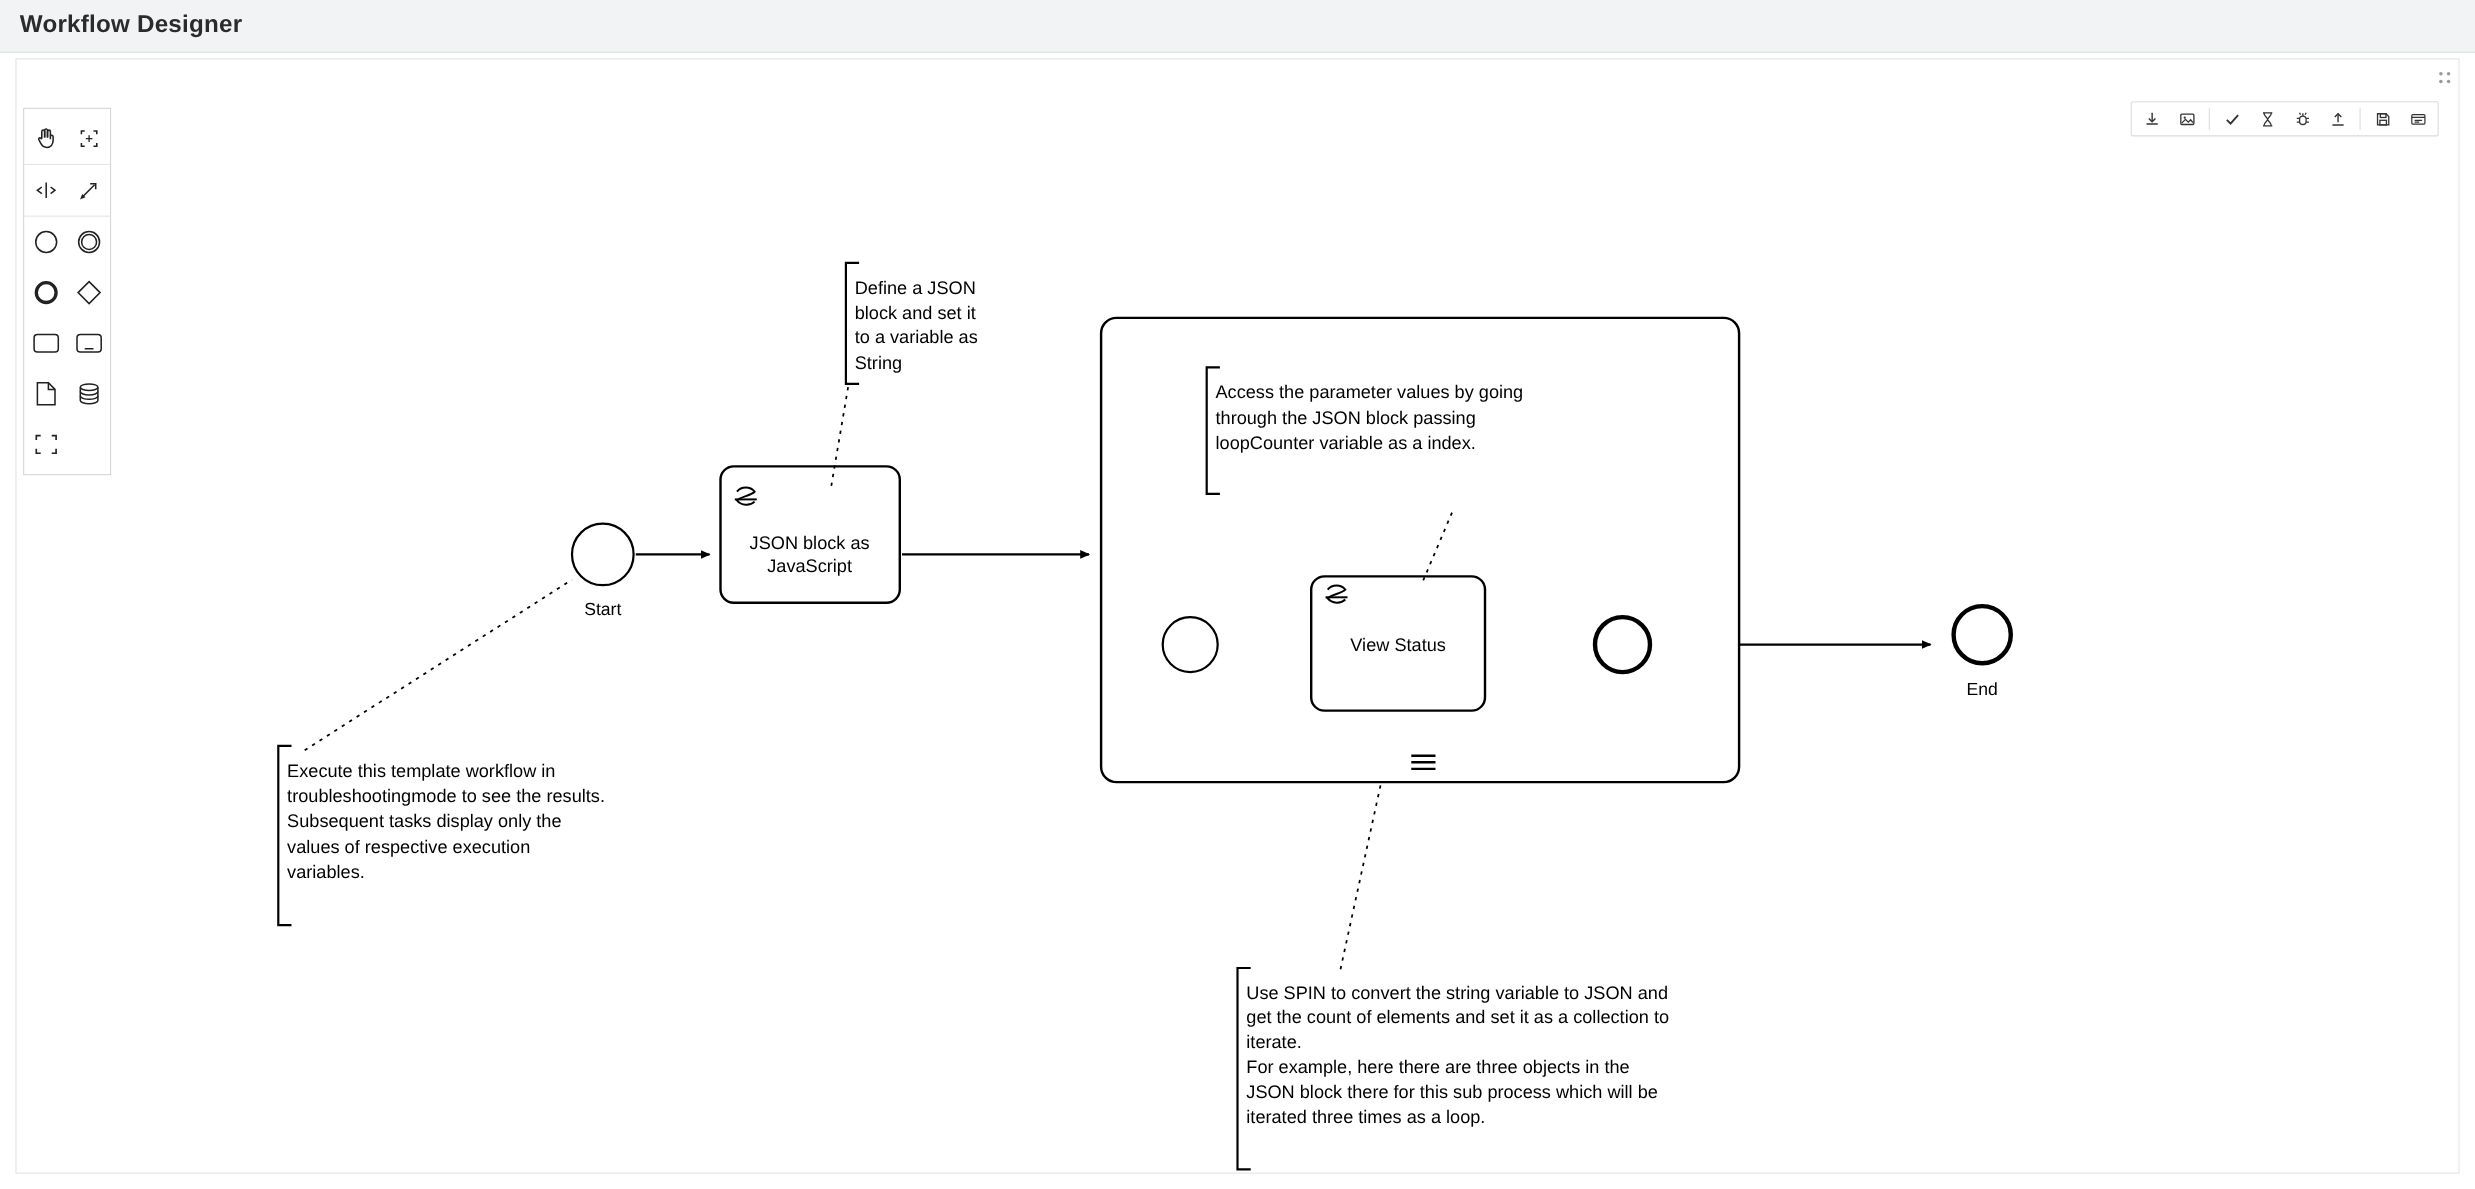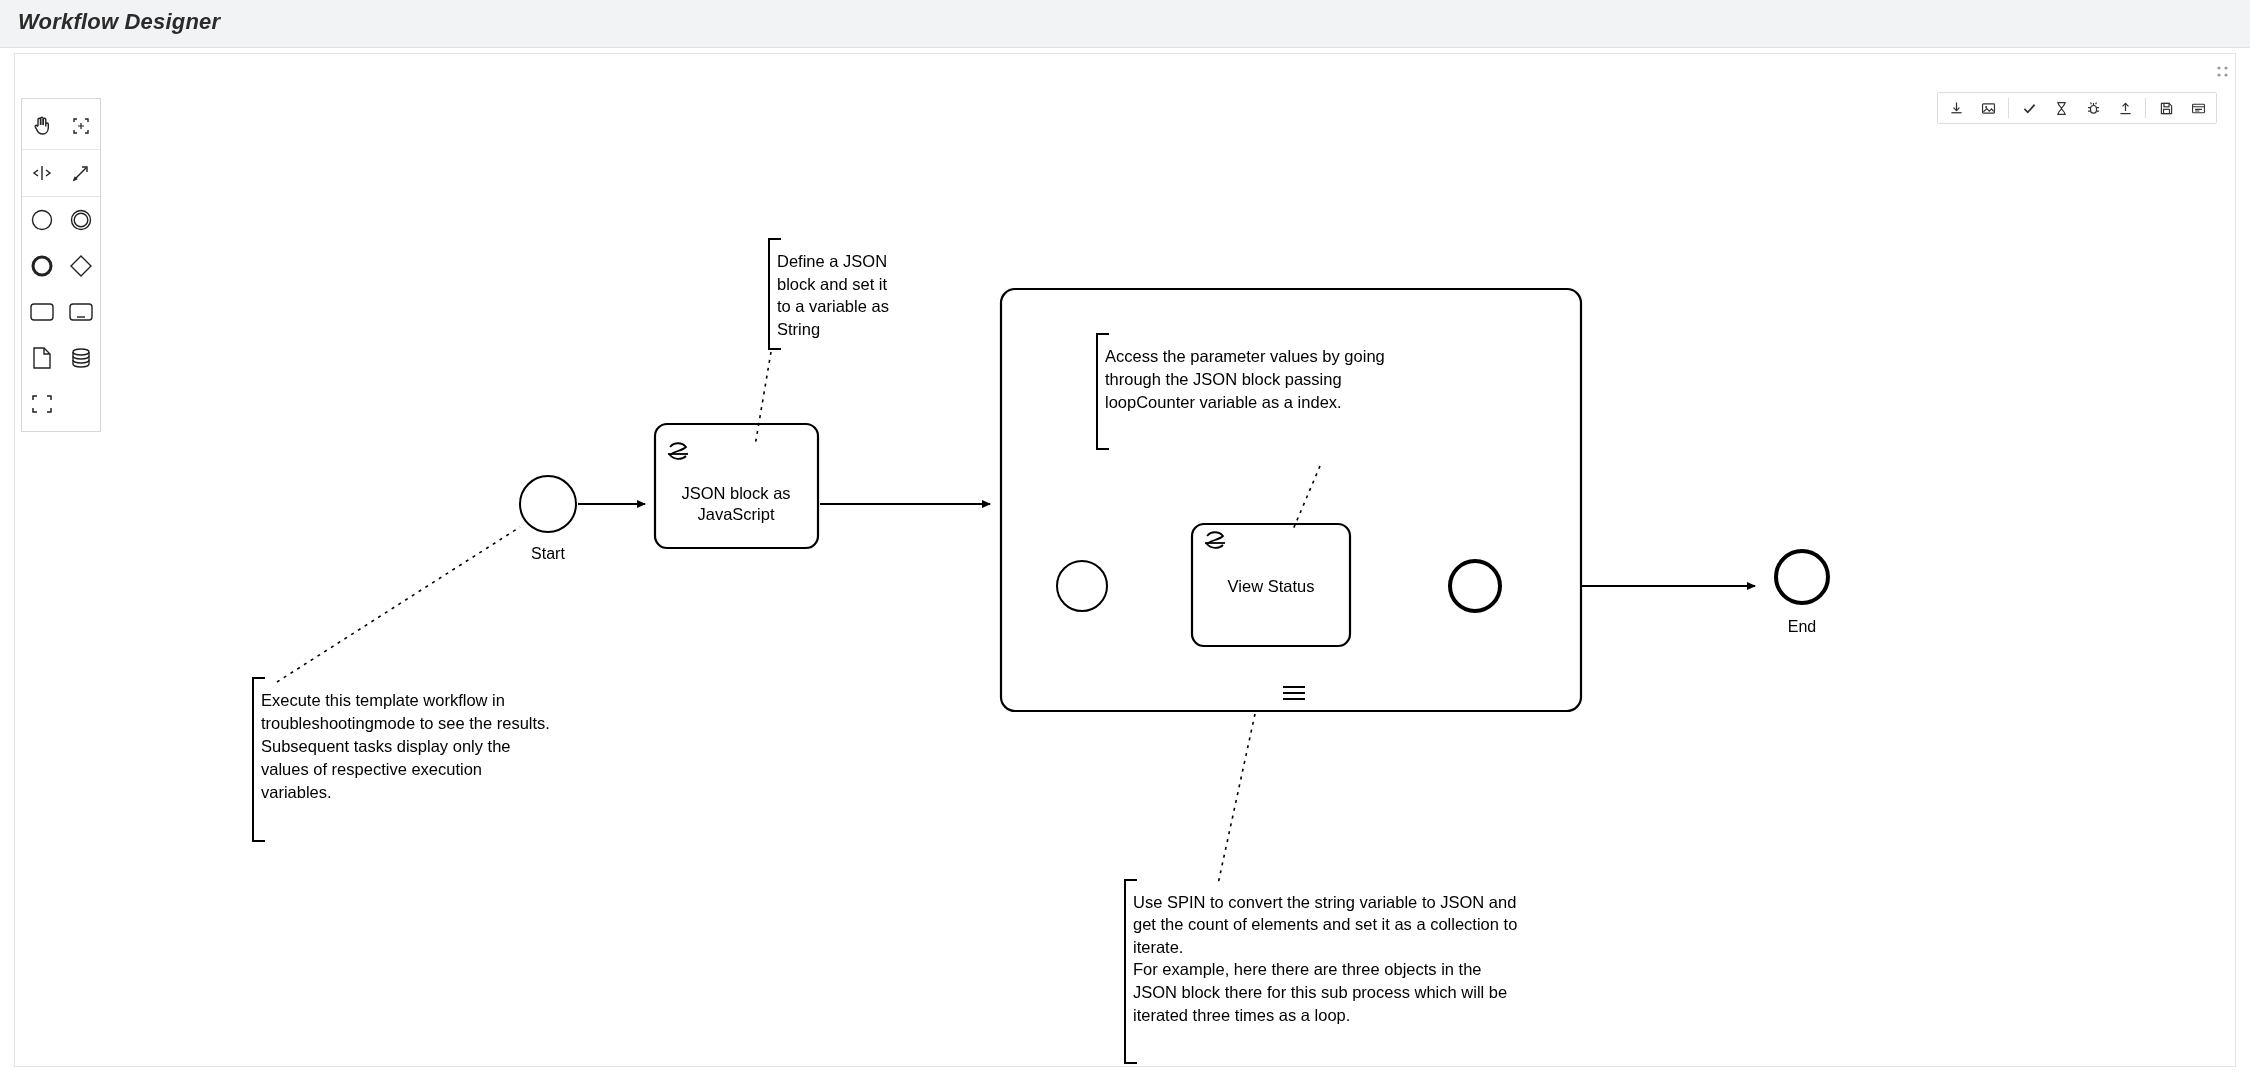--- a/index.html
+++ b/index.html
@@ -26,21 +26,20 @@
     box-sizing: border-box;
   }
   .app-title {
     position: absolute;
     left: 18px;
     top: 9px;
     font-size: 22px;
     font-weight: bold;
     color: #2b2b2b;
     letter-spacing: 0.2px;
-    font-style: italic;
   }
 
   
   .canvas-wrap {
     position: absolute;
     left: 14px;
     top: 53px;
     width: 2222px;
     height: 1014px;
     background: #ffffff;

